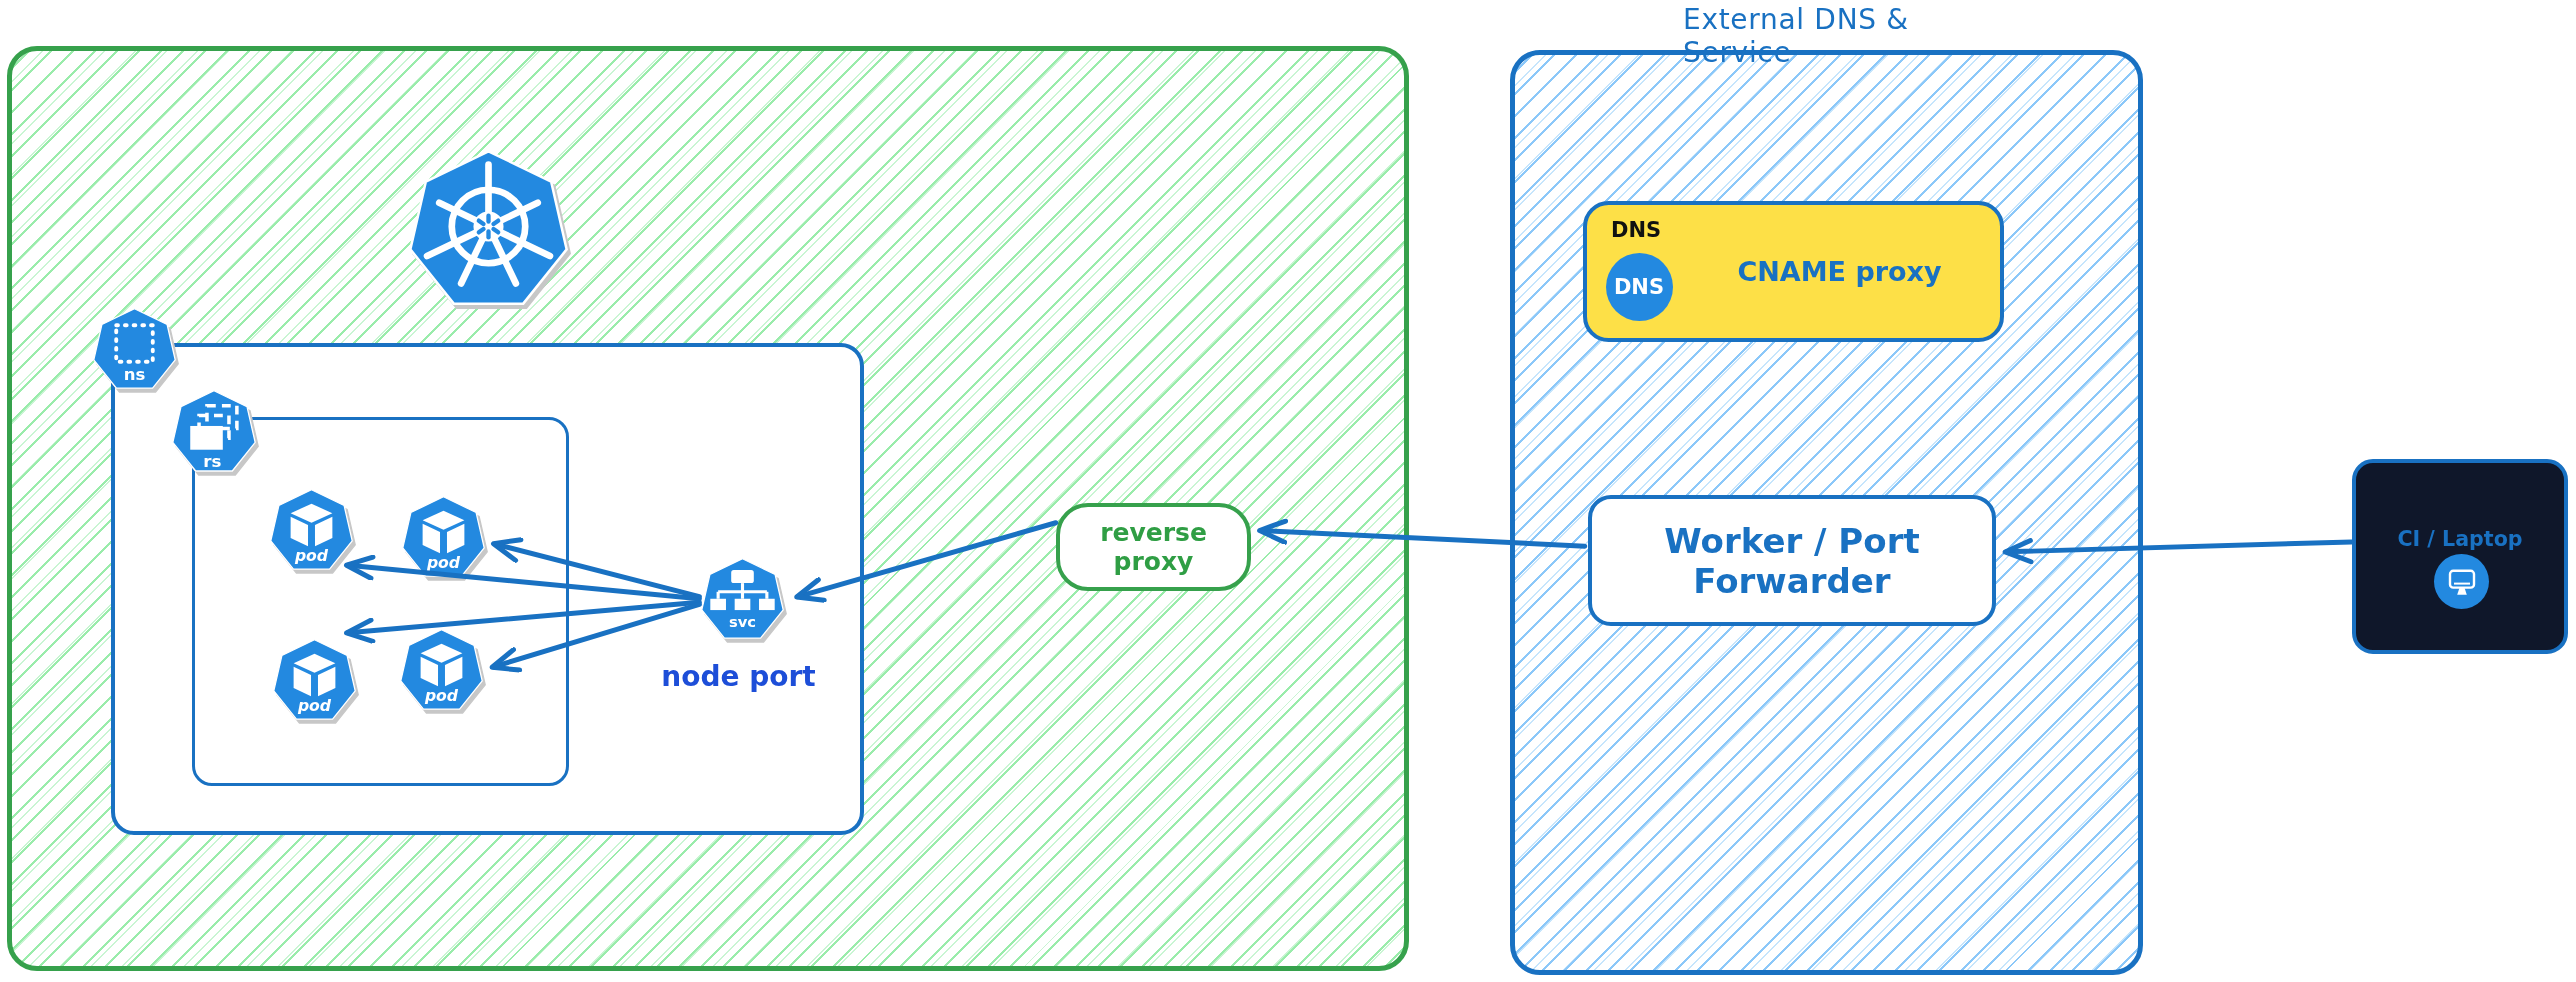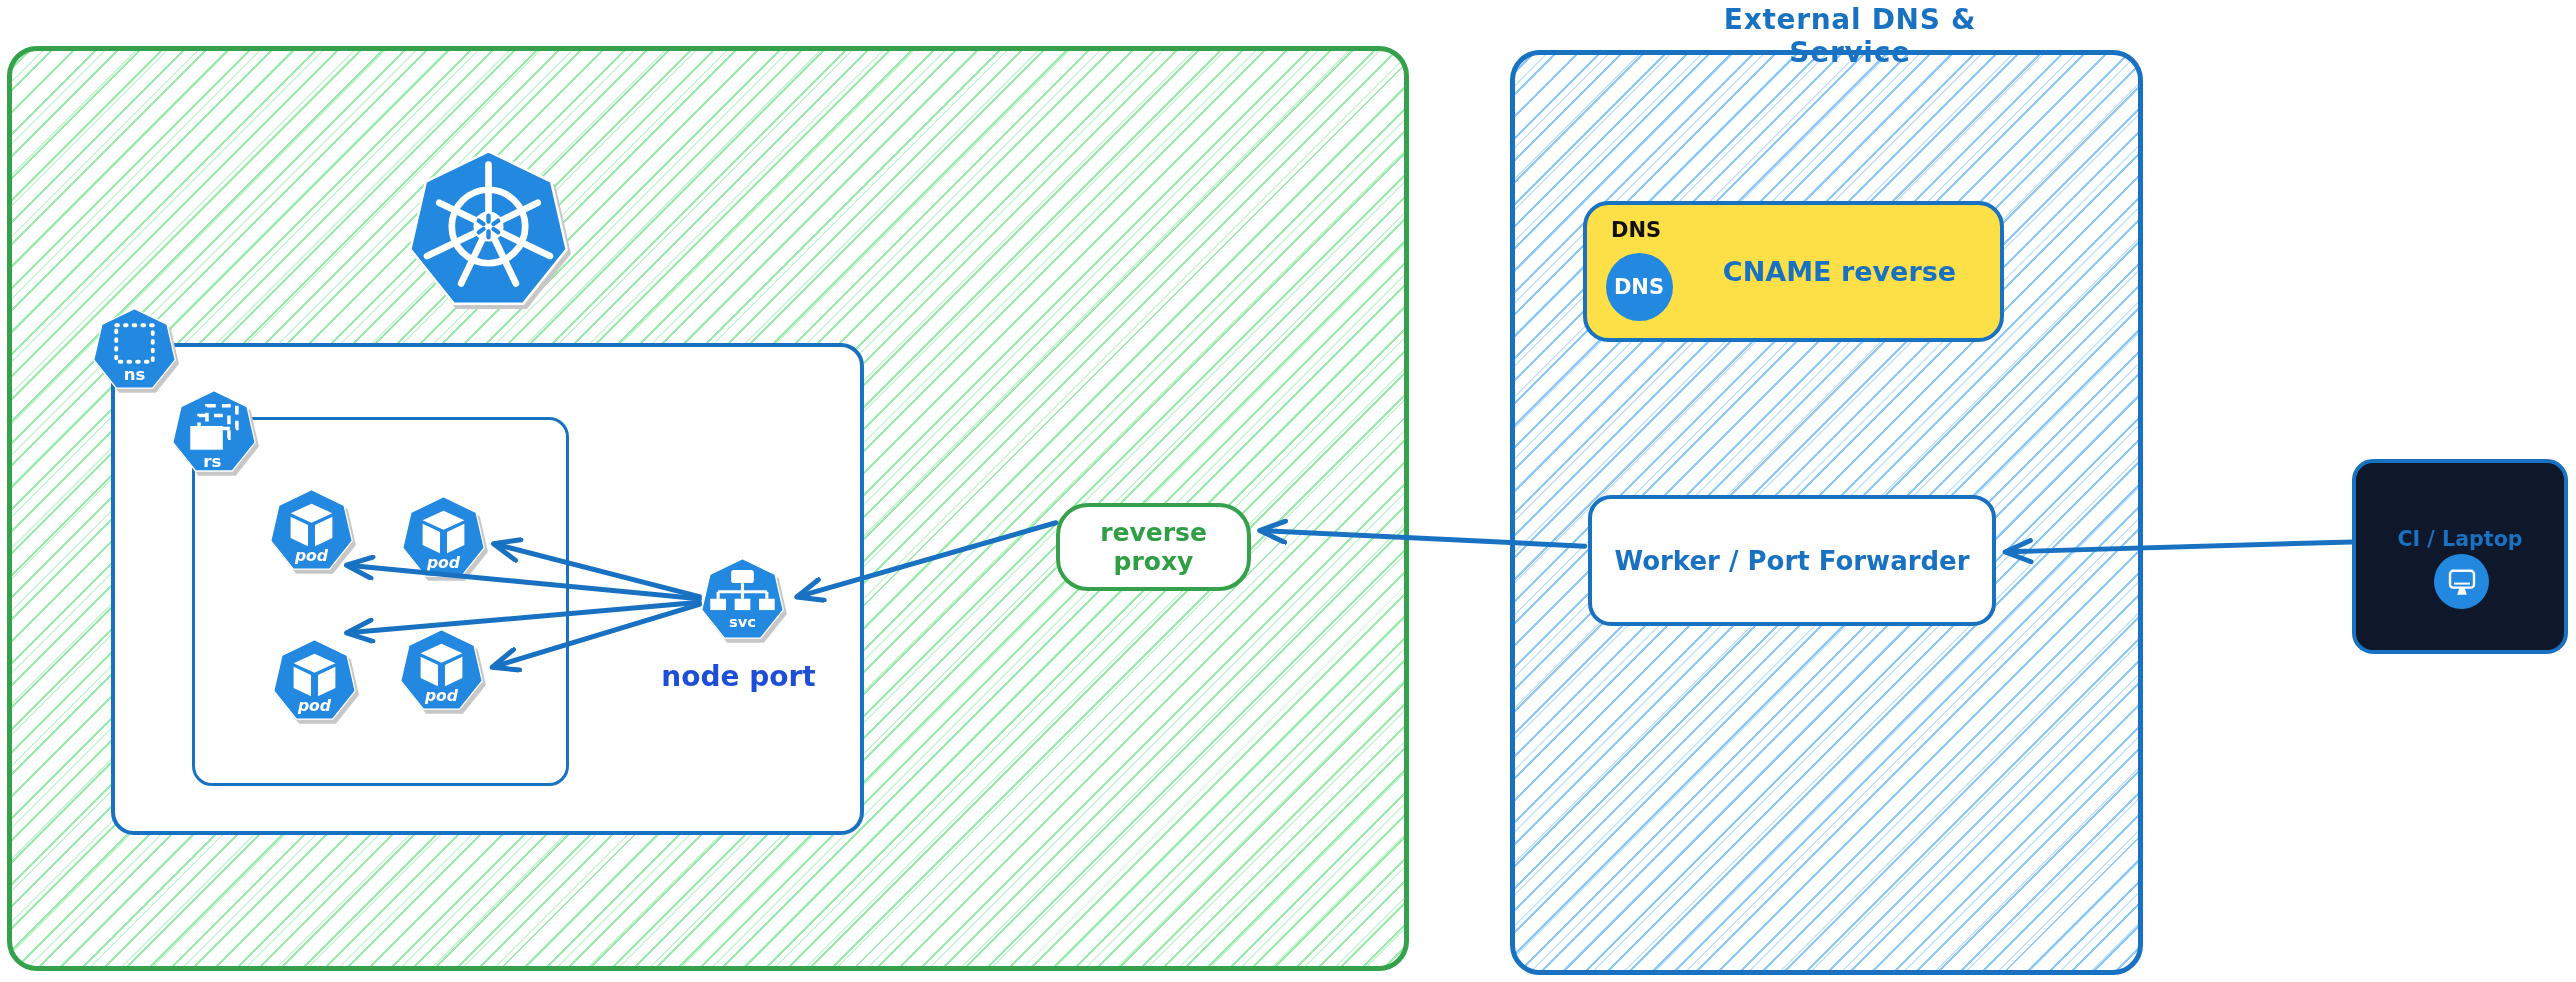--- a/index.html
+++ b/index.html
@@ -9,29 +9,29 @@
   
   .vm-container{left:7px;top:46px;width:1392px;height:915px;border:5px solid #36a14c;border-radius:30px;
     background-image:
       repeating-linear-gradient(135deg,transparent 0 10.7px,#9aecab 10.7px 12.8px,transparent 12.8px 15.6px),
       repeating-linear-gradient(135deg,transparent 0 20.6px,#c9f5d3 20.6px 22px);}
   .ext-container{left:1510px;top:50px;width:623px;height:915px;border:5px solid #1971c2;border-radius:30px;
     background-image:
       repeating-linear-gradient(135deg,transparent 0 10.7px,#8cc8f9 10.7px 12.8px,transparent 12.8px 15.6px),
       repeating-linear-gradient(135deg,transparent 0 20.6px,#c6e5fc 20.6px 22px);}
   .vm-title{left:611px;top:1.4px;width:234px;text-align:center;font-size:28px;font-weight:600;color:#2f9e44;letter-spacing:0.7px;}
-  .ext-title{left:1683px;top:2.8px;width:334px;text-align:center;font-size:28px;font-weight:700;color:#1971c2;letter-spacing:0.7px;}
+  .ext-title{left:1683px;top:2.8px;width:334px;font-size:28px;font-weight:400;color:#1971c2;letter-spacing:0.7px;}
   
   .ns-box{left:111px;top:343px;width:745px;height:484px;background:#fff;border:4.3px solid #1971c2;border-radius:23px;}
   .rs-box{left:192px;top:417px;width:371px;height:363px;background:#fff;border:3.6px solid #1971c2;border-radius:20px;}
   .label-box{background:#fff;display:flex;align-items:center;justify-content:center;text-align:center;}
   .rp-box{left:1056px;top:503px;width:187px;height:80px;border:4.3px solid #36a14c;border-radius:32px;
           color:#2f9e44;font-size:25px;font-weight:600;}
   .worker-box{left:1588px;top:495px;width:400px;height:123px;border:4.3px solid #1971c2;border-radius:23px;
-          color:#1971c2;font-size:26px;font-weight:600;}
+          color:#1971c2;font-size:34px;font-weight:600;}
   .dns-box{left:1583px;top:201px;width:413px;height:133px;background:#fde047;border:4.3px solid #1971c2;border-radius:25.6px;}
   .dns-tag{left:24px;top:12.8px;color:#111;font-size:21px;font-weight:600;}
   .dns-circle{left:18.5px;top:48px;width:67px;height:68px;border-radius:50%;background:#2389e0;
           display:flex;align-items:center;justify-content:center;color:#fff;font-size:21px;font-weight:700;}
   .cname-label{left:114px;top:0;width:277px;height:100%;display:flex;align-items:center;justify-content:center;
           color:#1971c2;font-size:27px;font-weight:600;}
   .ci-box{left:2352px;top:459px;width:208px;height:187px;background:#0f172a;border:4.3px solid #1971c2;border-radius:21px;}
   .ci-label{left:0;top:64px;width:100%;text-align:center;color:#1971c2;font-size:20.6px;font-weight:600;}
   .ci-circle{left:78px;top:91px;width:55px;height:55px;border-radius:50%;background:#2389e0;
           display:flex;align-items:center;justify-content:center;}
@@ -138,21 +138,21 @@
 
   <div class="abs label-box rp-box">
     <span>reverse proxy</span>
   </div>
 
   <div class="abs dns-box">
     <div class="abs dns-tag">DNS</div>
     <div class="abs dns-circle">
       <span>DNS</span>
     </div>
-    <div class="abs cname-label">CNAME reverse</div>
+    <div class="abs cname-label">CNAME proxy</div>
   </div>
 
   <div class="abs label-box worker-box">
     <span>Worker / Port Forwarder</span>
   </div>
 
   <div class="abs ci-box">
     <div class="abs ci-label">CI / Laptop</div>
     <div class="abs ci-circle">
       <svg width="40" height="40" viewBox="0 0 100 100">

